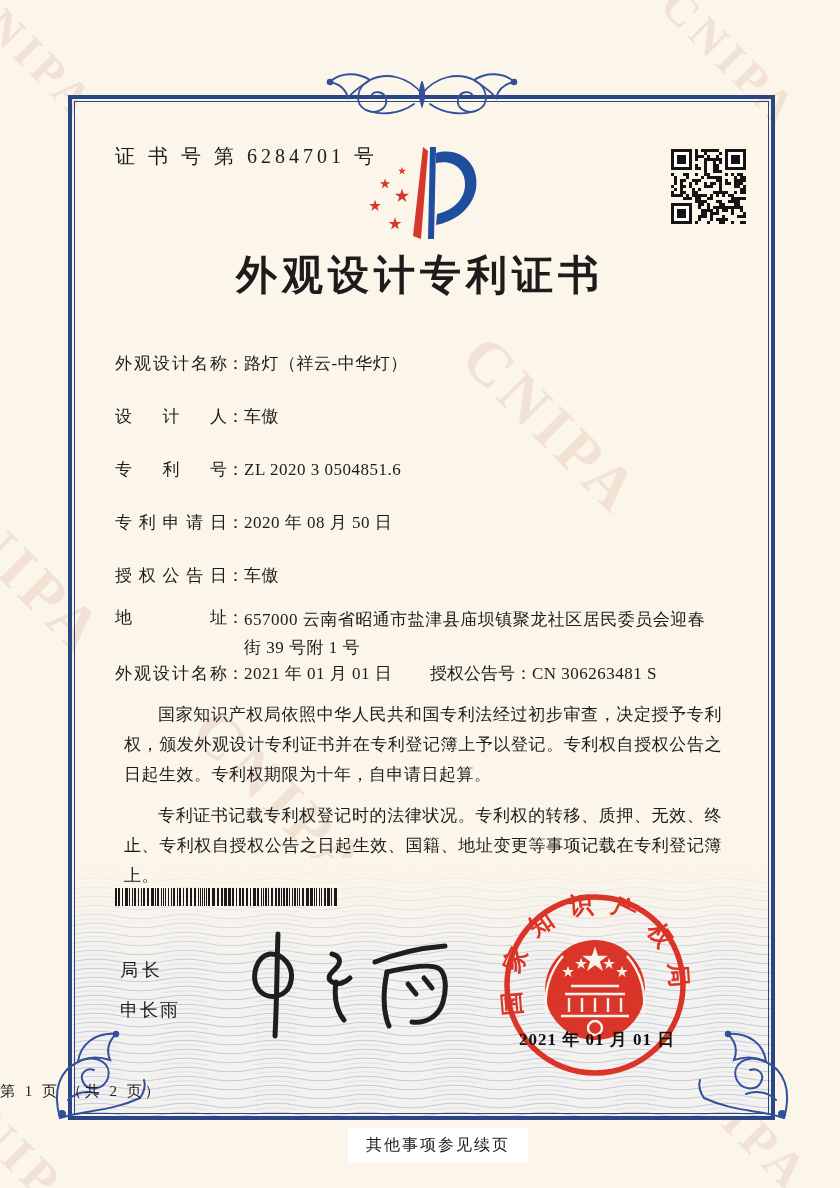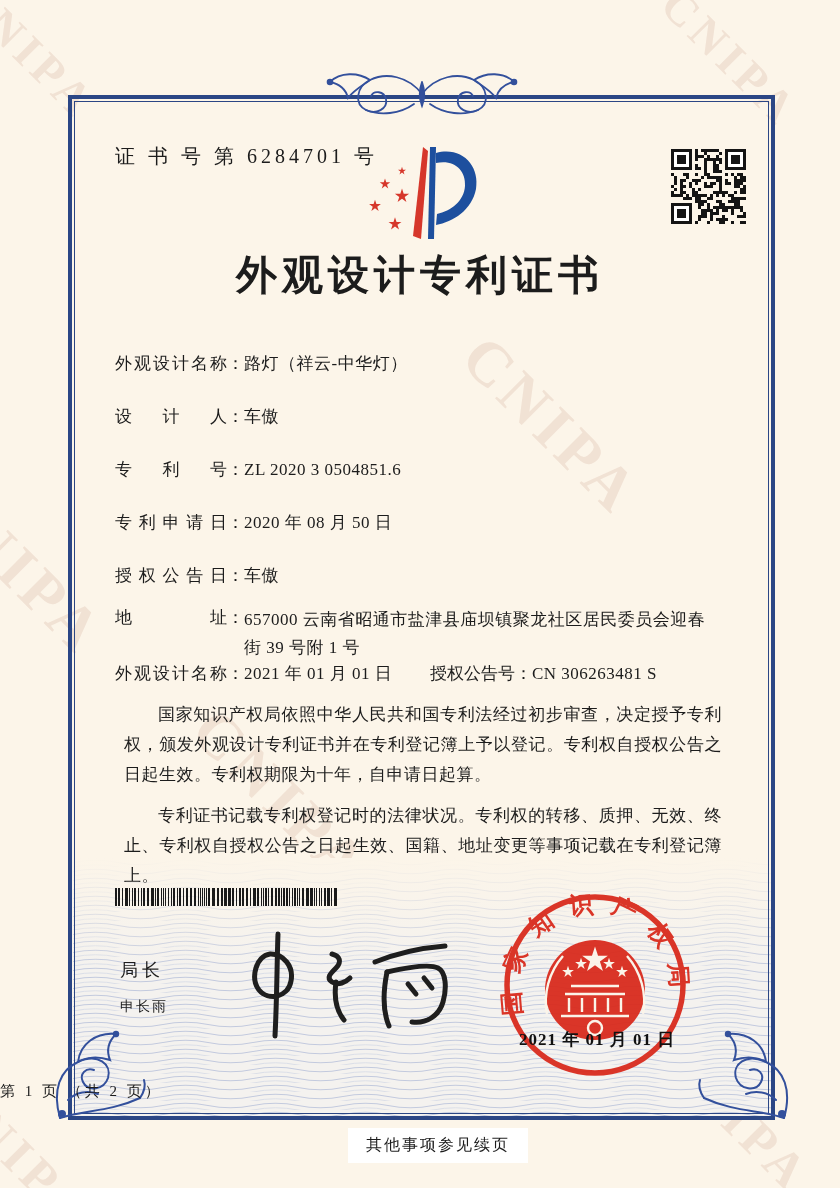--- a/index.html
+++ b/index.html
@@ -44,21 +44,21 @@
     vertical-align:top; line-height:1.65;}
   .f-pair2{ position:absolute; left:315px; top:0; white-space:nowrap;}
   
   .body-text{ position:absolute; left:112px; top:688px; width:622px; z-index:4;
     font-size:17px; line-height:1.75; letter-spacing:0.5px; text-align:justify;}
   .body-text p{ margin:12px; text-indent:2em; }
   
   .barcode{ position:absolute; left:115px; top:888px; width:225px; height:18px; z-index:4;}
   .officer-title{ position:absolute; left:120px; top:958px; font-size:18px; letter-spacing:4px;
     font-family:Liberation Mono, monospace; z-index:4;}
-  .officer-name{ position:absolute; left:120px; top:998px; font-size:14px; letter-spacing:2px;
+  .officer-name{ position:absolute; left:120px; top:998px; font-size:18px; letter-spacing:2px;
     font-family:"Liberation Sans","DejaVu Sans",sans-serif; z-index:4;}
   .signature{ position:absolute; left:240px; top:928px; width:215px; height:112px; z-index:5;}
   .seal{ position:absolute; left:500px; top:890px; width:190px; height:190px; z-index:4; opacity:0.94;}
   .seal-date{ position:absolute; left:512px; top:1028px; width:170px; text-align:center;
     font-size:17px; font-weight:bold; letter-spacing:1px; color:#111; z-index:6;}
   .pagination{ position:absolute; left:0; right:0; top:1082px; text-align:left;
     font-size:15px; letter-spacing:3px; z-index:4;}
   .note{ position:absolute; left:0; right:0; top:1128px; text-align:center; z-index:4;margin-left:36px;}
   .note span{ display:inline-block; background:#ffffff; padding:7px 18px;
     font-size:16px; letter-spacing:2px;}

